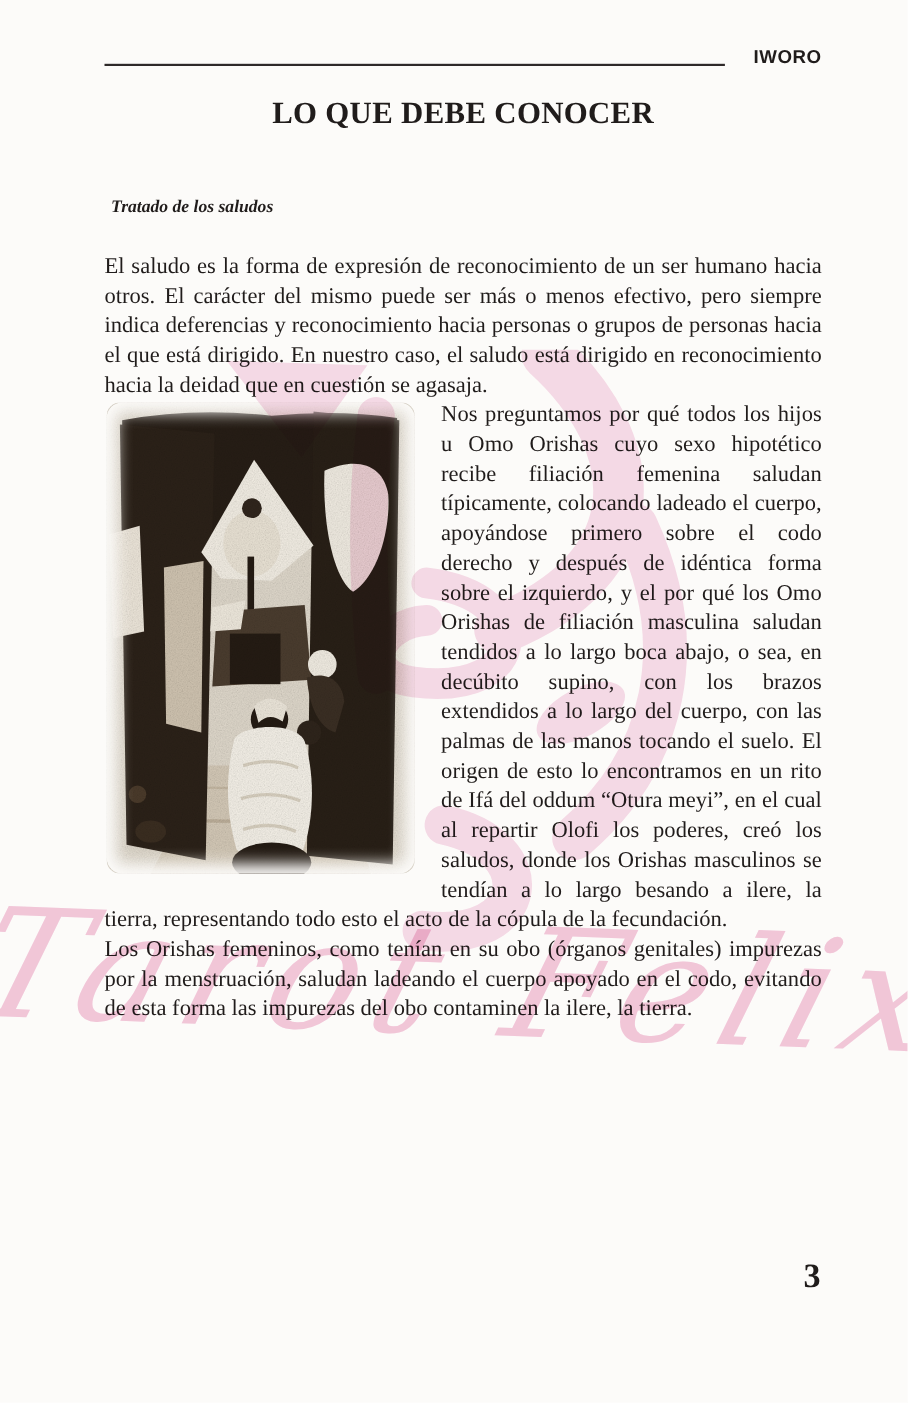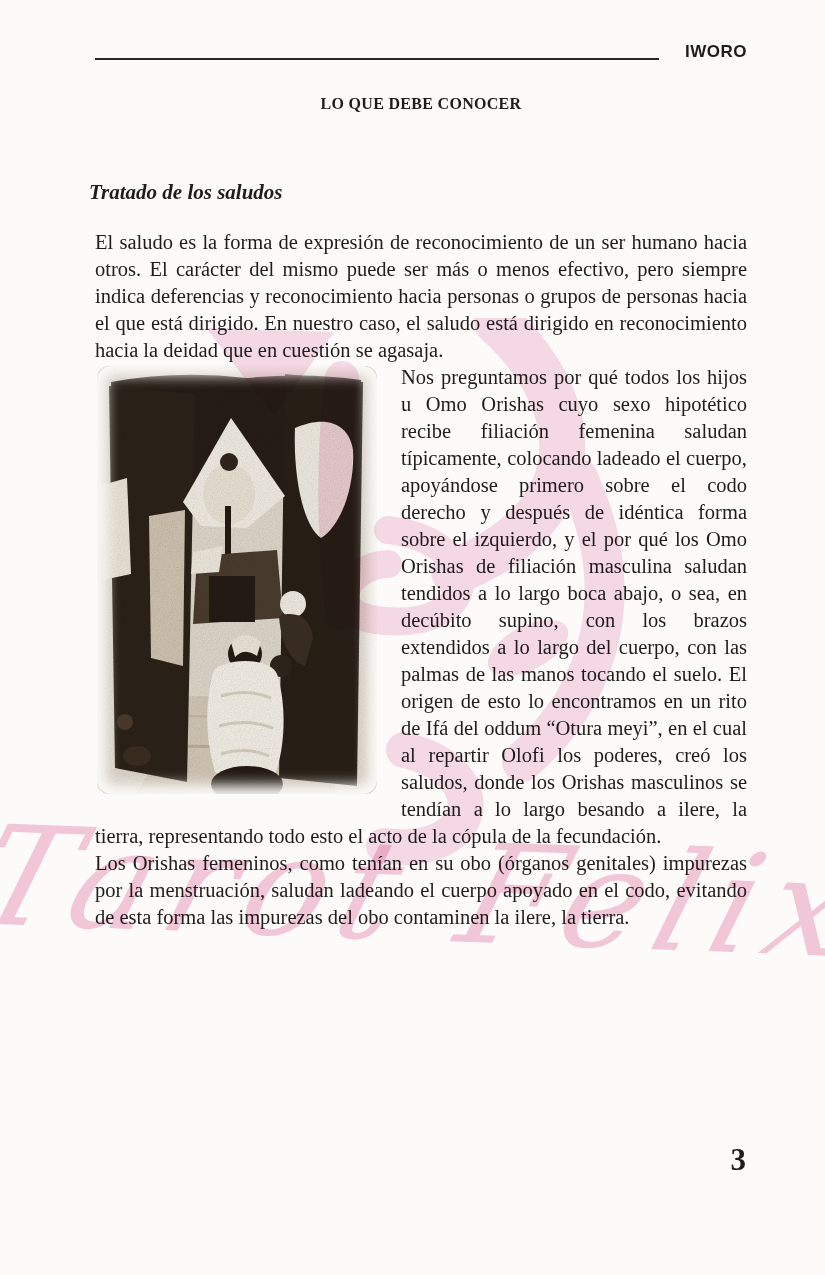--- a/index.html
+++ b/index.html
@@ -28,25 +28,25 @@
     flex: 0 0 auto;
     font-family: "Liberation Sans", sans-serif;
     font-weight: 700; font-size: 17px; line-height: 20px;
     letter-spacing: 0.5px; padding-left: 6px;
   }
 
   
   .page-title {
     position: absolute; top: 89px; left: 95px; width: 652px;
     text-align: center; font-weight: 700;
-    font-size: 16px; line-height: 30px; letter-spacing: 0.3px;
+    font-size: 28px; line-height: 30px; letter-spacing: 0.3px;
   }
   .section-heading {
-    position: absolute; top: 180px; left: 89px;
-    font-weight: 700; font-style: italic; font-size: 21px;
+    position: absolute; top: 180px; left: 101px;
+    font-weight: 700; font-style: italic; font-size: 16px;
   }
 
   
   .body-text {
     position: absolute; top: 229px; left: 95px; width: 652px;
     font-size: 20.5px; line-height: 27px;
     text-align: justify;
     hyphens: auto; -webkit-hyphens: auto;
   }
   .body-text p { margin: 0; }

